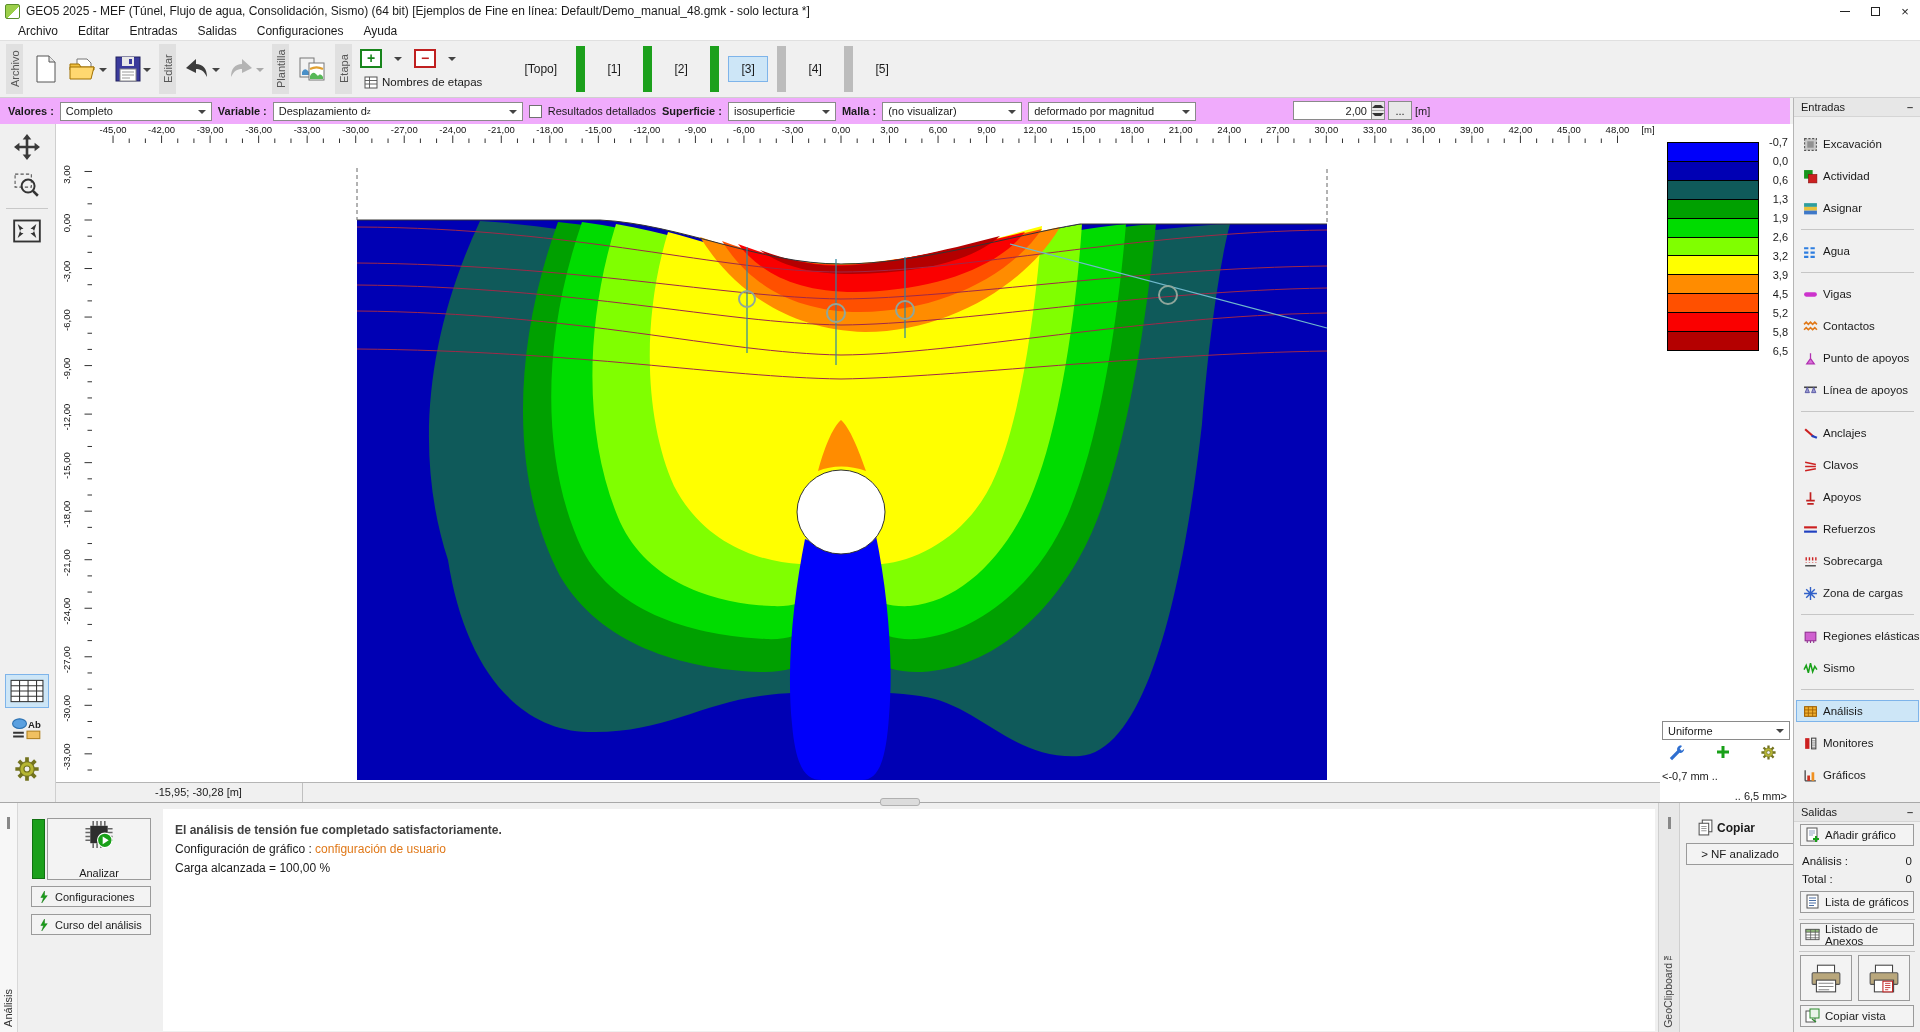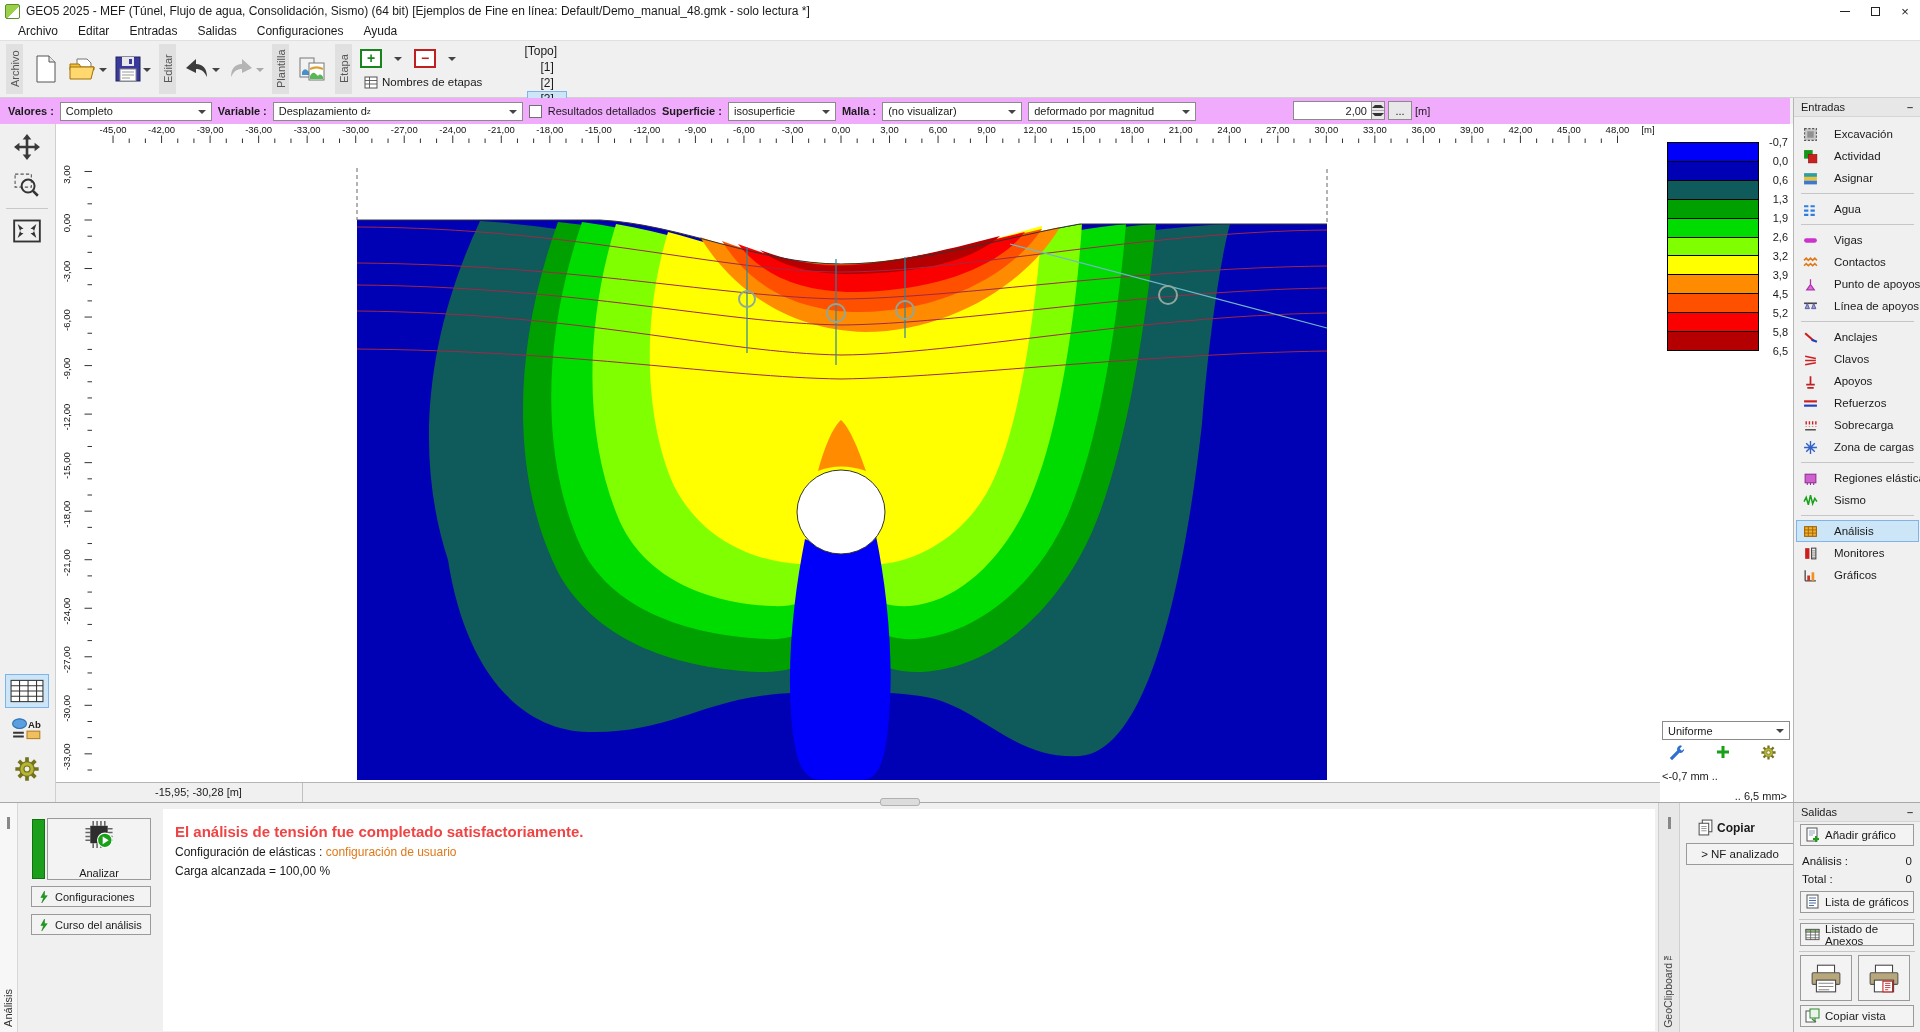--- a/index.html
+++ b/index.html
@@ -23,21 +23,21 @@
   .toolbar { position:absolute; left:0; top:40px; width:1920px; height:58px; background:#f0f0f0; border-top:1px solid #e0e0e0; border-bottom:1px solid #cfcfcf; display:flex; align-items:center; padding-left:2px; }
   .vlabel { width:17px; height:50px; background:#e0e0e0; color:#555; font-size:11px; display:flex; align-items:center; justify-content:center; writing-mode:vertical-rl; transform:rotate(180deg); margin:0 4px; }
   .tbtn { height:48px; min-width:38px; display:flex; align-items:center; justify-content:center; gap:2px; border:1px solid transparent; padding:0 3px; }
   .caret { width:0; height:0; border:4px solid transparent; border-top-color:#444; margin-top:6px; }
   .caret.dis { border-top-color:#aaa; }
   .etapagrp { display:flex; flex-direction:column; justify-content:center; height:52px; margin-left:4px; }
   .etapatop { display:flex; align-items:center; gap:12px; height:26px; }
   .pm { width:22px; height:19px; border:2px solid #18851c; background:#fff; color:#18851c; font-weight:bold; font-size:14px; line-height:14px; display:flex; align-items:center; justify-content:center; }
   .pm.red { border-color:#c02020; color:#c02020; }
   .nombres { display:flex; align-items:center; gap:4px; height:22px; padding:0 4px; font-size:11.5px; }
-  .stages { display:flex; align-items:flex-end; margin-left:28px; height:52px;flex-direction:column; }
+  .stages { display:flex; align-items:center; margin-left:28px; height:52px; }
   .stage-btn { min-width:40px; padding:0 9px; height:26px; display:flex; align-items:center; justify-content:center; font-size:12px; border:1px solid transparent; }
   .stage-btn.sel { background:#cde6f7; border-color:#7eb4ea; }
   .stage-bar { width:9px; height:46px; margin:0 9px; }
   .stage-bar.green { background:#1ca01c; }
   .stage-bar.gray { background:#bcbcbc; }
 
   
   .controls { position:absolute; left:0; top:98px; width:1790px; height:26px; display:flex; align-items:center; gap:6px; padding-left:8px; background:#f0abfc; }
   .clabel { font-weight:bold; white-space:nowrap; }
   .dd { position:relative; height:19px; background:#fff; border:1px solid #8a8a8a; display:flex; align-items:center; padding:0 20px 0 5px; white-space:nowrap; }
@@ -74,38 +74,38 @@
   .lgicons { position:absolute; left:0; top:620px; width:133px; height:22px; }
   .lgicons span { position:absolute; top:0; width:18px; height:18px; }
   .lg-min { position:absolute; left:2px; top:646px; }
   .lg-max { position:absolute; right:6px; top:666px; text-align:right; }
 
   
   .sidebar { position:absolute; left:1793px; top:98px; width:127px; height:704px; background:#f0f0f0; border-left:1px solid #b5b5b5; }
   .panelhdr { height:19px; background:#e7e7e7; display:flex; align-items:center; justify-content:space-between; padding:0 7px; border-bottom:1px solid #d5d5d5; }
   .panelhdr .coll { font-weight:bold; color:#444; }
   #sb-items { position:absolute; left:0; top:25px; width:127px; }
-  .sb-item { height:22px; display:flex; align-items:center; gap:16px; padding-left:6px; margin:0 2px; border:1px solid transparent; font-size:11.5px; white-space:nowrap; }
+  .sb-item { height:22px; display:flex; align-items:center; gap:5px; padding-left:6px; margin:10px 2px; border:1px solid transparent; font-size:11.5px; white-space:nowrap; }
   .sb-item.sel { background:#cde6f7; border-color:#7eb4ea; }
   .sb-sep { border-top:1px solid #c6c6c6; margin:4px 7px; }
   .mi { width:15px; height:15px; flex:0 0 15px; }
   .mi svg { width:15px; height:15px; display:block; }
 
   
   .bottom { position:absolute; left:0; top:802px; width:1920px; height:230px; background:#f0f0f0; border-top:1px solid #a8a8a8; }
   .grip { position:absolute; left:880px; top:-5px; width:40px; height:8px; background:#dcdcdc; border:1px solid #b0b0b0; border-radius:3px; }
   .bstrip { position:absolute; left:0; top:0; width:18px; height:230px; background:#f7f7f7; border-right:1px solid #d8d8d8; }
   .bstrip .vtext { position:absolute; bottom:6px; left:2px; writing-mode:vertical-rl; transform:rotate(180deg); color:#333; }
   .vgrip { position:absolute; top:14px; left:7px; width:3px; height:12px; background:#888; }
   .greenbar { position:absolute; left:32px; top:16px; width:13px; height:60px; background:#1ca01c; border:1px solid #117011; }
   .btn { background:#f3f3f3; border:1px solid #9a9a9a; display:flex; align-items:center; justify-content:center; gap:5px; }
   .analizar { position:absolute; left:47px; top:15px; width:104px; height:62px; flex-direction:column; gap:17px; }
   .smallbtn { position:absolute; left:31px; width:120px; height:21px; justify-content:flex-start; padding-left:7px; }
   .msgarea { position:absolute; left:163px; top:6px; width:1492px; height:222px; background:#fff; padding:14px 0 0 12px; }
-  .msg1 { color:#ef4444; font-weight:bold; font-size:15px; }
+  .msg1 { color:#404040; font-weight:bold; font-size:12px; }
   .msg2 { margin-top:5px; font-size:12px; }
   .msg2 .warn { color:#e07818; }
   .msg3 { margin-top:5px; font-size:12px; }
   .geoclip { position:absolute; left:1658px; top:0; width:22px; height:230px; background:#e8e8e8; border-left:1px solid #cfcfcf; border-right:1px solid #cfcfcf; }
   .geoclip .vtext { position:absolute; bottom:5px; left:3px; writing-mode:vertical-rl; transform:rotate(180deg); color:#444; font-size:10.5px; }
   .copiar { position:absolute; left:1690px; top:16px; display:flex; align-items:center; gap:4px; font-weight:bold; font-size:12px;padding-left:8px; }
   .nfbtn { position:absolute; left:1686px; top:40px; width:108px; height:22px; font-size:11.5px; }
 
   
   .salidas { position:absolute; left:1793px; top:0; width:127px; height:230px; background:#f0f0f0; border-left:1px solid #b5b5b5; }
@@ -784,21 +784,21 @@
     <span>Configuraciones</span>
   </div>
   <div class="btn smallbtn" style="top:111px;">
     <svg width="11" height="14" viewBox="0 0 12 15">
         <path d="M6 1L2 8h3l-2 6 6-8H6z" fill="#18a018" stroke="#0e700e" stroke-width="0.5"></path>
       </svg>
     <span>Curso del análisis</span>
   </div>
   <div class="msgarea">
     <div class="msg1">El análisis de tensión fue completado satisfactoriamente.</div>
-    <div class="msg2"><span>Configuración de elásticas : </span><span class="warn">configuración de usuario</span></div>
+    <div class="msg2"><span>Configuración de gráfico : </span><span class="warn">configuración de usuario</span></div>
     <div class="msg3">Carga alcanzada = 100,00 %</div>
   </div>
   <div class="geoclip">
     <div class="vgrip" style="left:9px;"></div>
     <div class="vtext">GeoClipboard™</div>
   </div>
   <div class="copiar">
     <svg width="15" height="17" viewBox="0 0 14 16">
         <rect x="4" y="1" width="9" height="11" fill="#fff" stroke="#555"></rect>
         <rect x="1" y="4" width="9" height="11" fill="#fff" stroke="#555"></rect>

